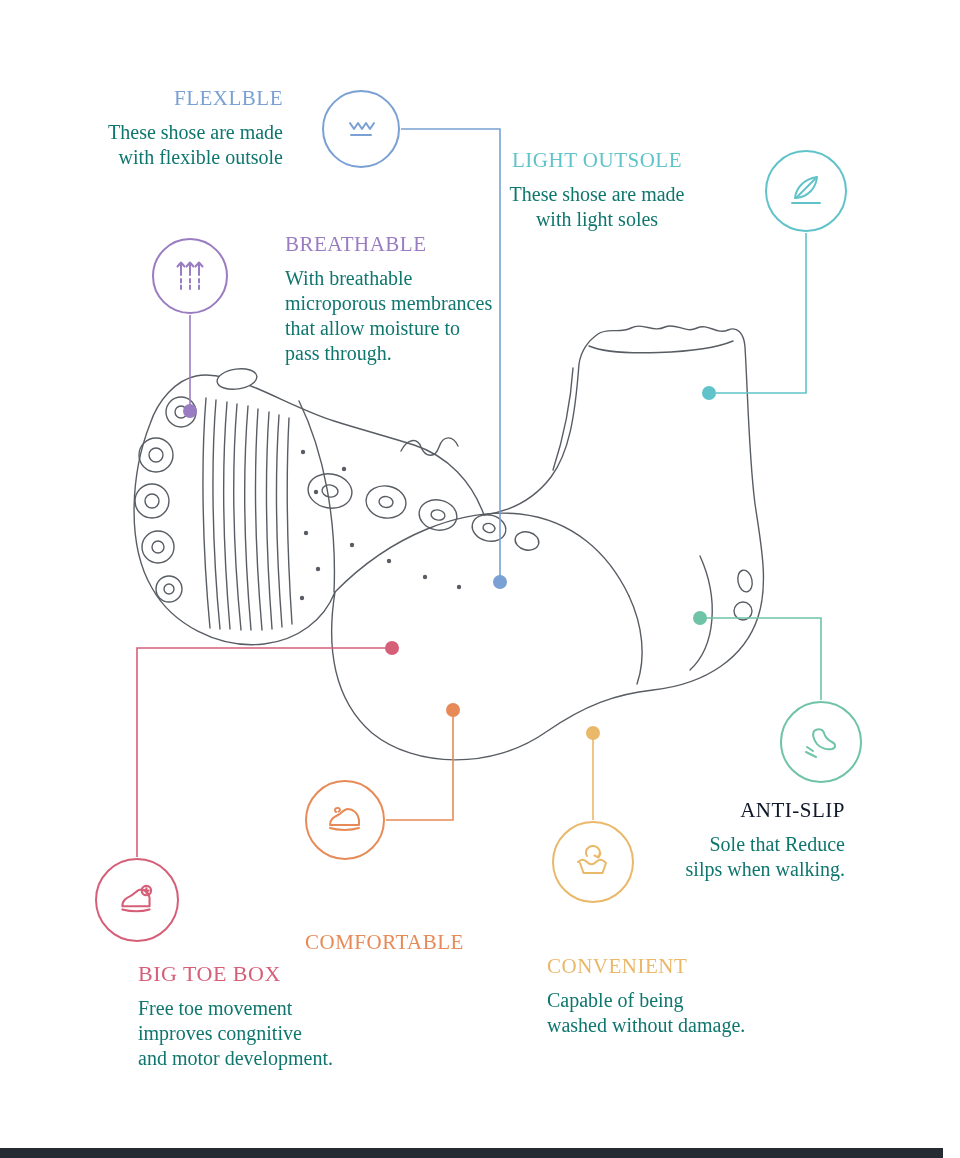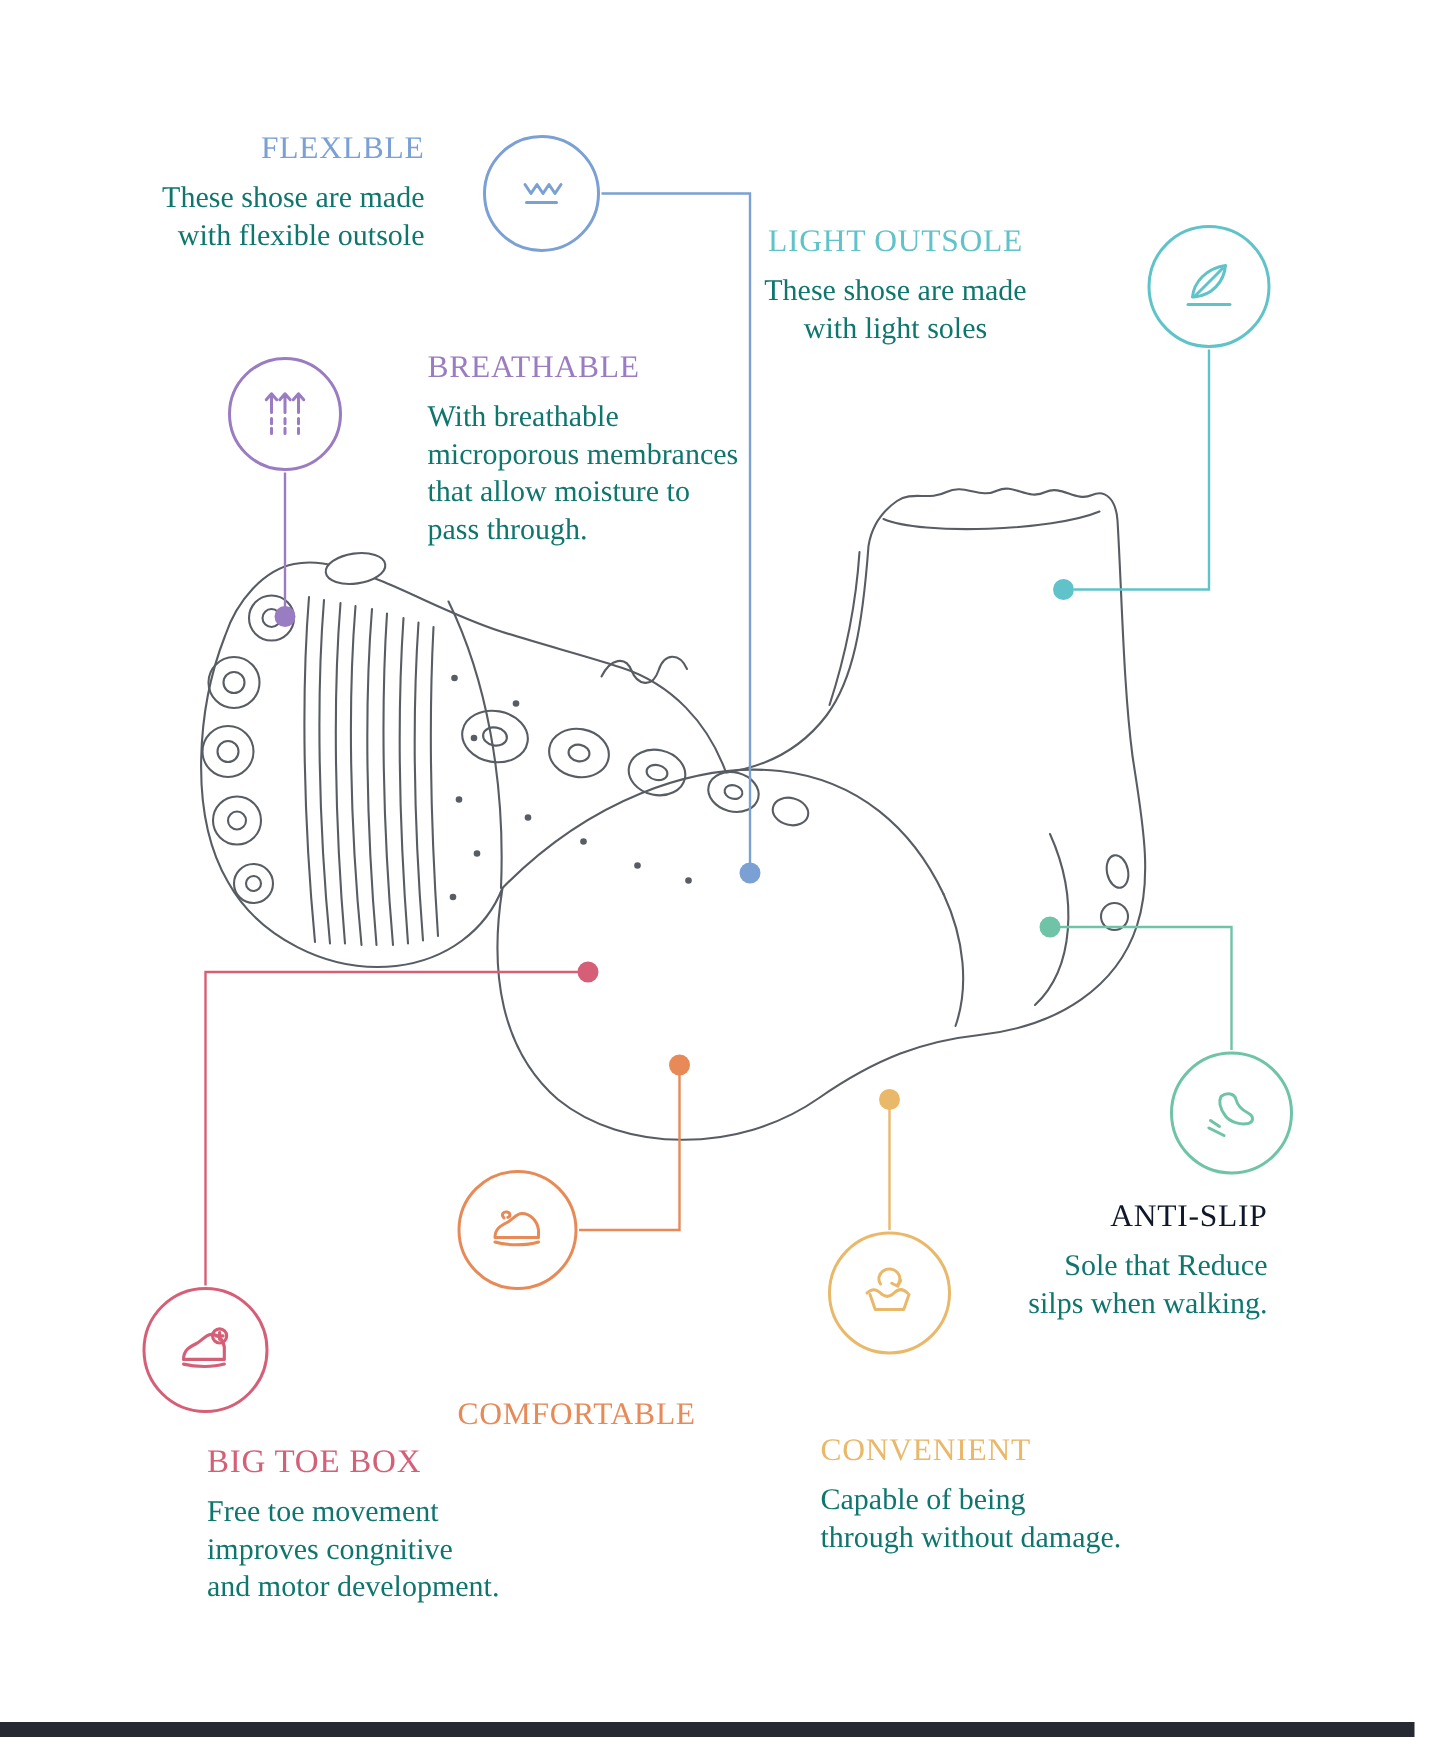--- a/index.html
+++ b/index.html
@@ -216,21 +216,21 @@
         <path d="M7 27 C7 21 11 19 15 17 C19 15 21 11 25 11 C30 11 35 15 36 22 L36 27 Z"></path>
         <path d="M7 30 C15 32.5 28 32.5 36 30"></path>
         <path d="M13 14 C11 12 12 9.5 15 10 C17.5 10.4 17.5 13 15.5 13.6"></path>
       </svg>
     </span>
   </div>
 
   <div class="feature align-left" style="left:547px;top:954px;width:240px;">
     <div class="title c-convenient">CONVENIENT</div>
     <div class="desc">Capable of being
-through without damage.</div>
+washed without damage.</div>
   </div>
   <div class="icon-circle b-convenient" style="left:552px;top:821px;width:82px;height:82px;">
     <span>
       <svg width="44" height="44" viewBox="0 0 44 44" fill="none" stroke="#eab869" stroke-width="2" stroke-linecap="round" stroke-linejoin="round">
         <path d="M16 16 A7 6.5 0 1 1 27 17"></path>
         <path d="M29.5 13.5 L27.5 17.5 L23.5 15.5"></path>
         <path d="M7 22 C10 19 13 19 16 22 C19 25 22 25 25 22 C28 19 31 19 34 22"></path>
         <path d="M9 23 L12.5 33 H31.5 L35 23"></path>
       </svg>
     </span>

